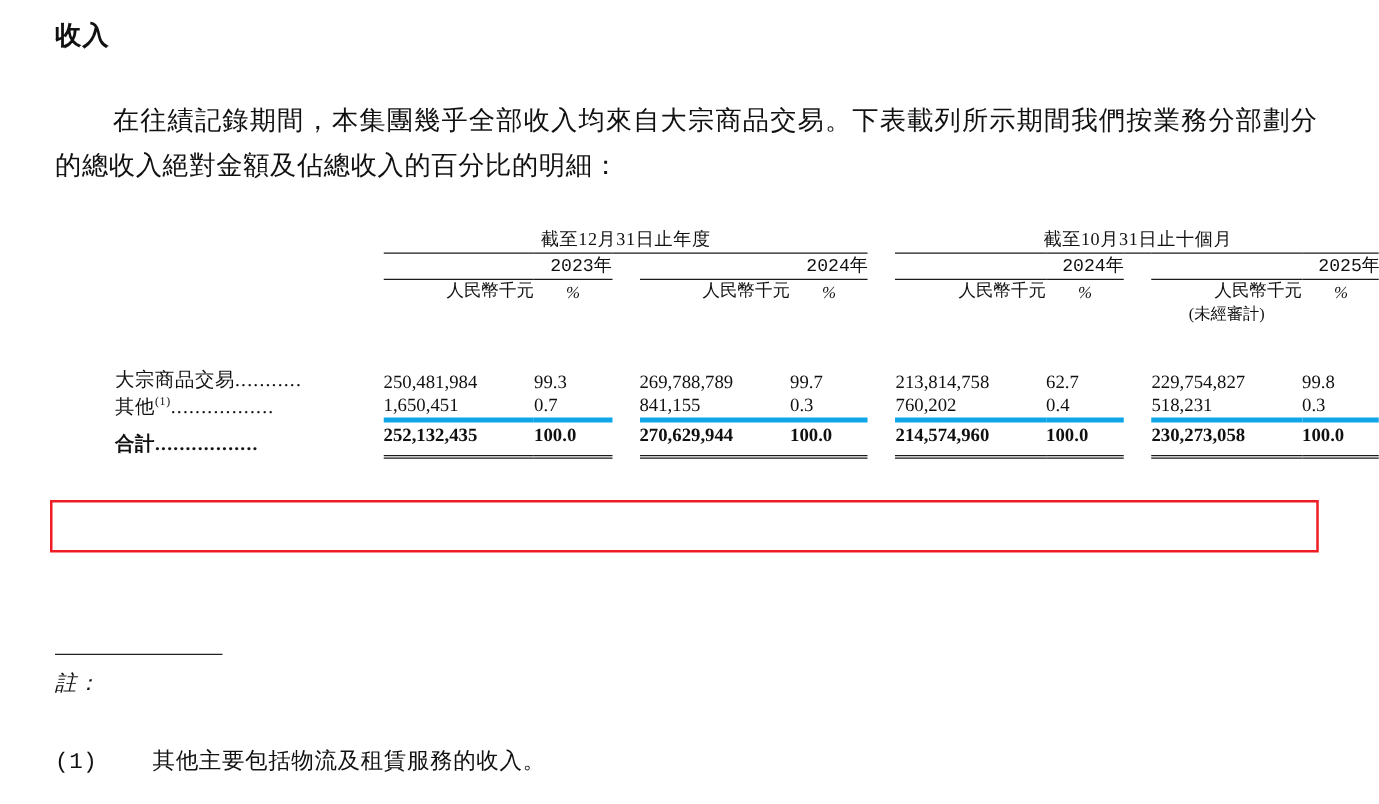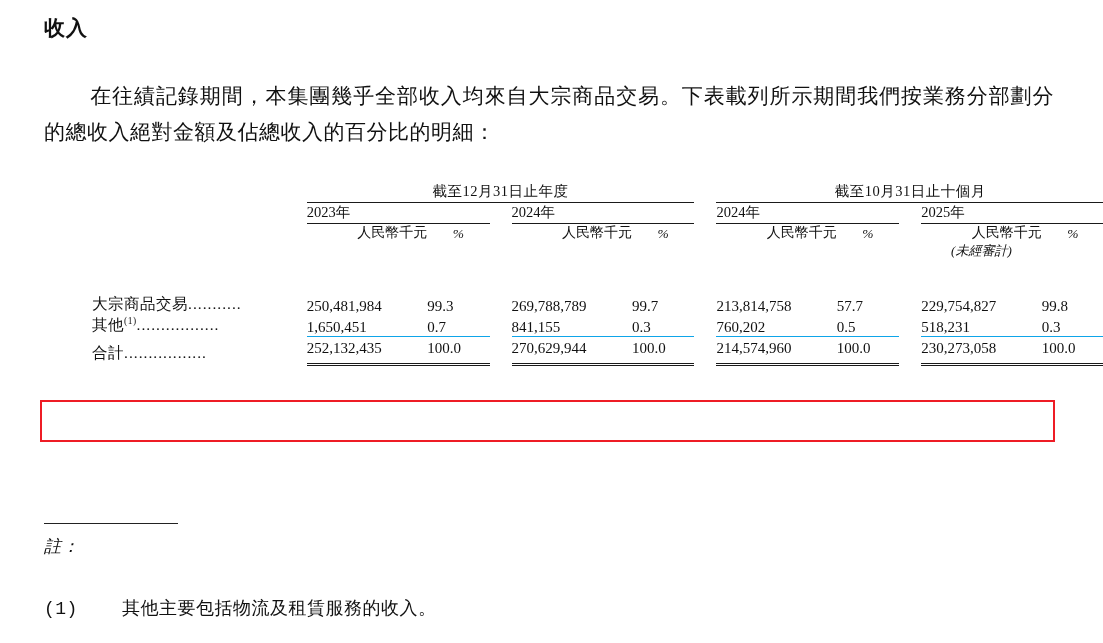--- a/index.html
+++ b/index.html
@@ -76,66 +76,66 @@
   .rule-top td {
     height: 1px;
   }
   .line {
     border-bottom: 1px solid #1a1a1a;
     height: 0;
     font-size: 0;
     line-height: 0;
   }
   .yr {
-    text-align: left;
+    text-align: right;
     font-size: 14.5px;
     font-weight: bold;
     padding-top: 7px;
     padding-bottom: 5px;
+    font-family: Liberation Mono, monospace;
   }
   .unit {
     text-align: center;
     font-size: 13.5px;
     font-style: italic;
     padding-top: 8px;
     padding-bottom: 2px;
     font-family: "Liberation Serif", "DejaVu Serif", serif;
   }
   .unit-cn {
     text-align: right;
     font-size: 14px;
     padding-top: 8px;
     padding-bottom: 2px;
   }
   .subnote {
     text-align: center;
     font-size: 13px;
-    font-style: italic;
     padding-top: 2px;
     padding-bottom: 6px;
   }
   .spacer-row td { height: 34px; }
 
   .row-label {
     font-size: 15.5px;
     white-space: nowrap;
     padding: 7px 0;
     letter-spacing: 0.5px;
   }
   .num {
     text-align: left;
     font-size: 15px;
     padding: 7px 0;
     font-family: "Liberation Serif", "DejaVu Serif", serif;
   }
   .total .num, .total .row-label {
-    font-weight: normal;
+    font-weight: bold;
   }
   .total .num {
-    border-top: 1px solid #0ea5e9;
+    border-top: 4px solid #0ea5e9;
     border-bottom: 3px double #1a1a1a;
     padding-top: 3px;
     padding-bottom: 6px;
   }
   .dots {
     letter-spacing: 1px;
   }
   sup {
     font-size: 9.5px;
     vertical-align: super;
@@ -280,36 +280,36 @@
 
       <tr>
         <td class="row-label"><span>大宗商品交易</span><span class="dots">...........</span></td>
         <td class="num">250,481,984</td>
         <td class="num">99.3</td>
         <td></td>
         <td class="num">269,788,789</td>
         <td class="num">99.7</td>
         <td></td>
         <td class="num">213,814,758</td>
-        <td class="num">57.7</td>
+        <td class="num">62.7</td>
         <td></td>
         <td class="num">229,754,827</td>
         <td class="num">99.8</td>
       </tr>
 
       <tr>
         <td class="row-label"><span>其他</span><sup>(1)</sup><span class="dots">.................</span></td>
         <td class="num">1,650,451</td>
         <td class="num">0.7</td>
         <td></td>
         <td class="num">841,155</td>
         <td class="num">0.3</td>
         <td></td>
         <td class="num">760,202</td>
-        <td class="num">0.5</td>
+        <td class="num">0.4</td>
         <td></td>
         <td class="num">518,231</td>
         <td class="num">0.3</td>
       </tr>
 
       <tr class="total">
         <td class="row-label"><span>合計</span><span class="dots">.................</span></td>
         <td class="num">252,132,435</td>
         <td class="num">100.0</td>
         <td></td>

